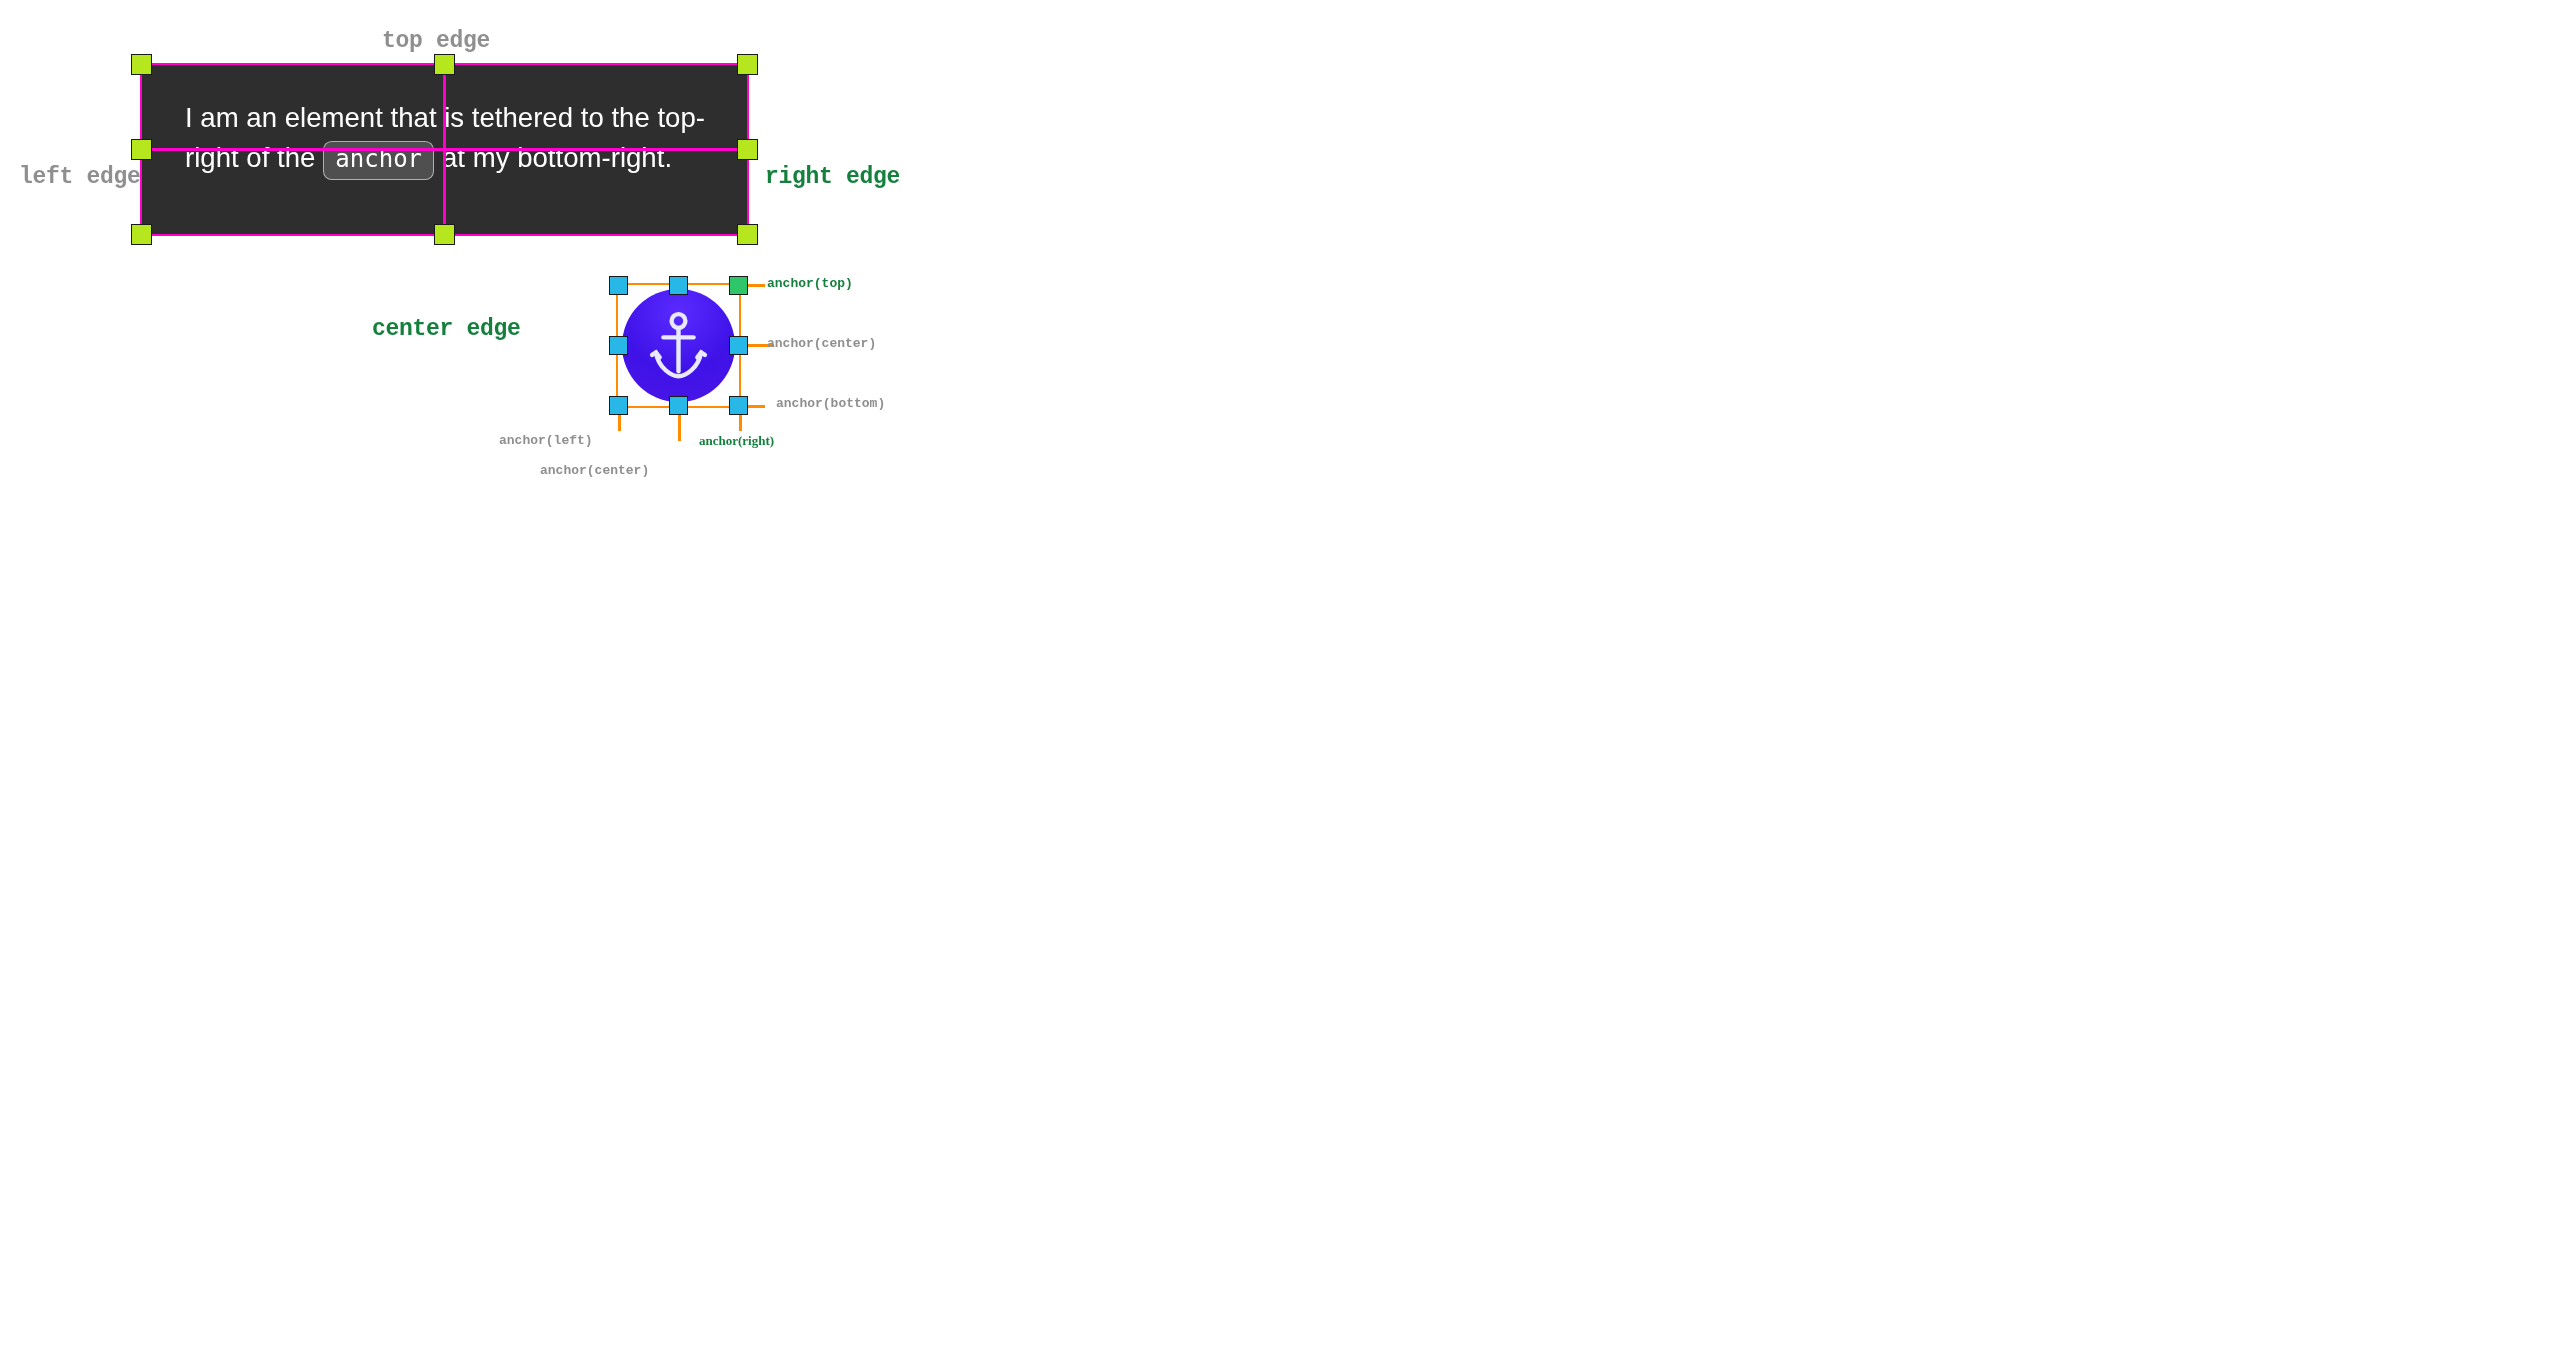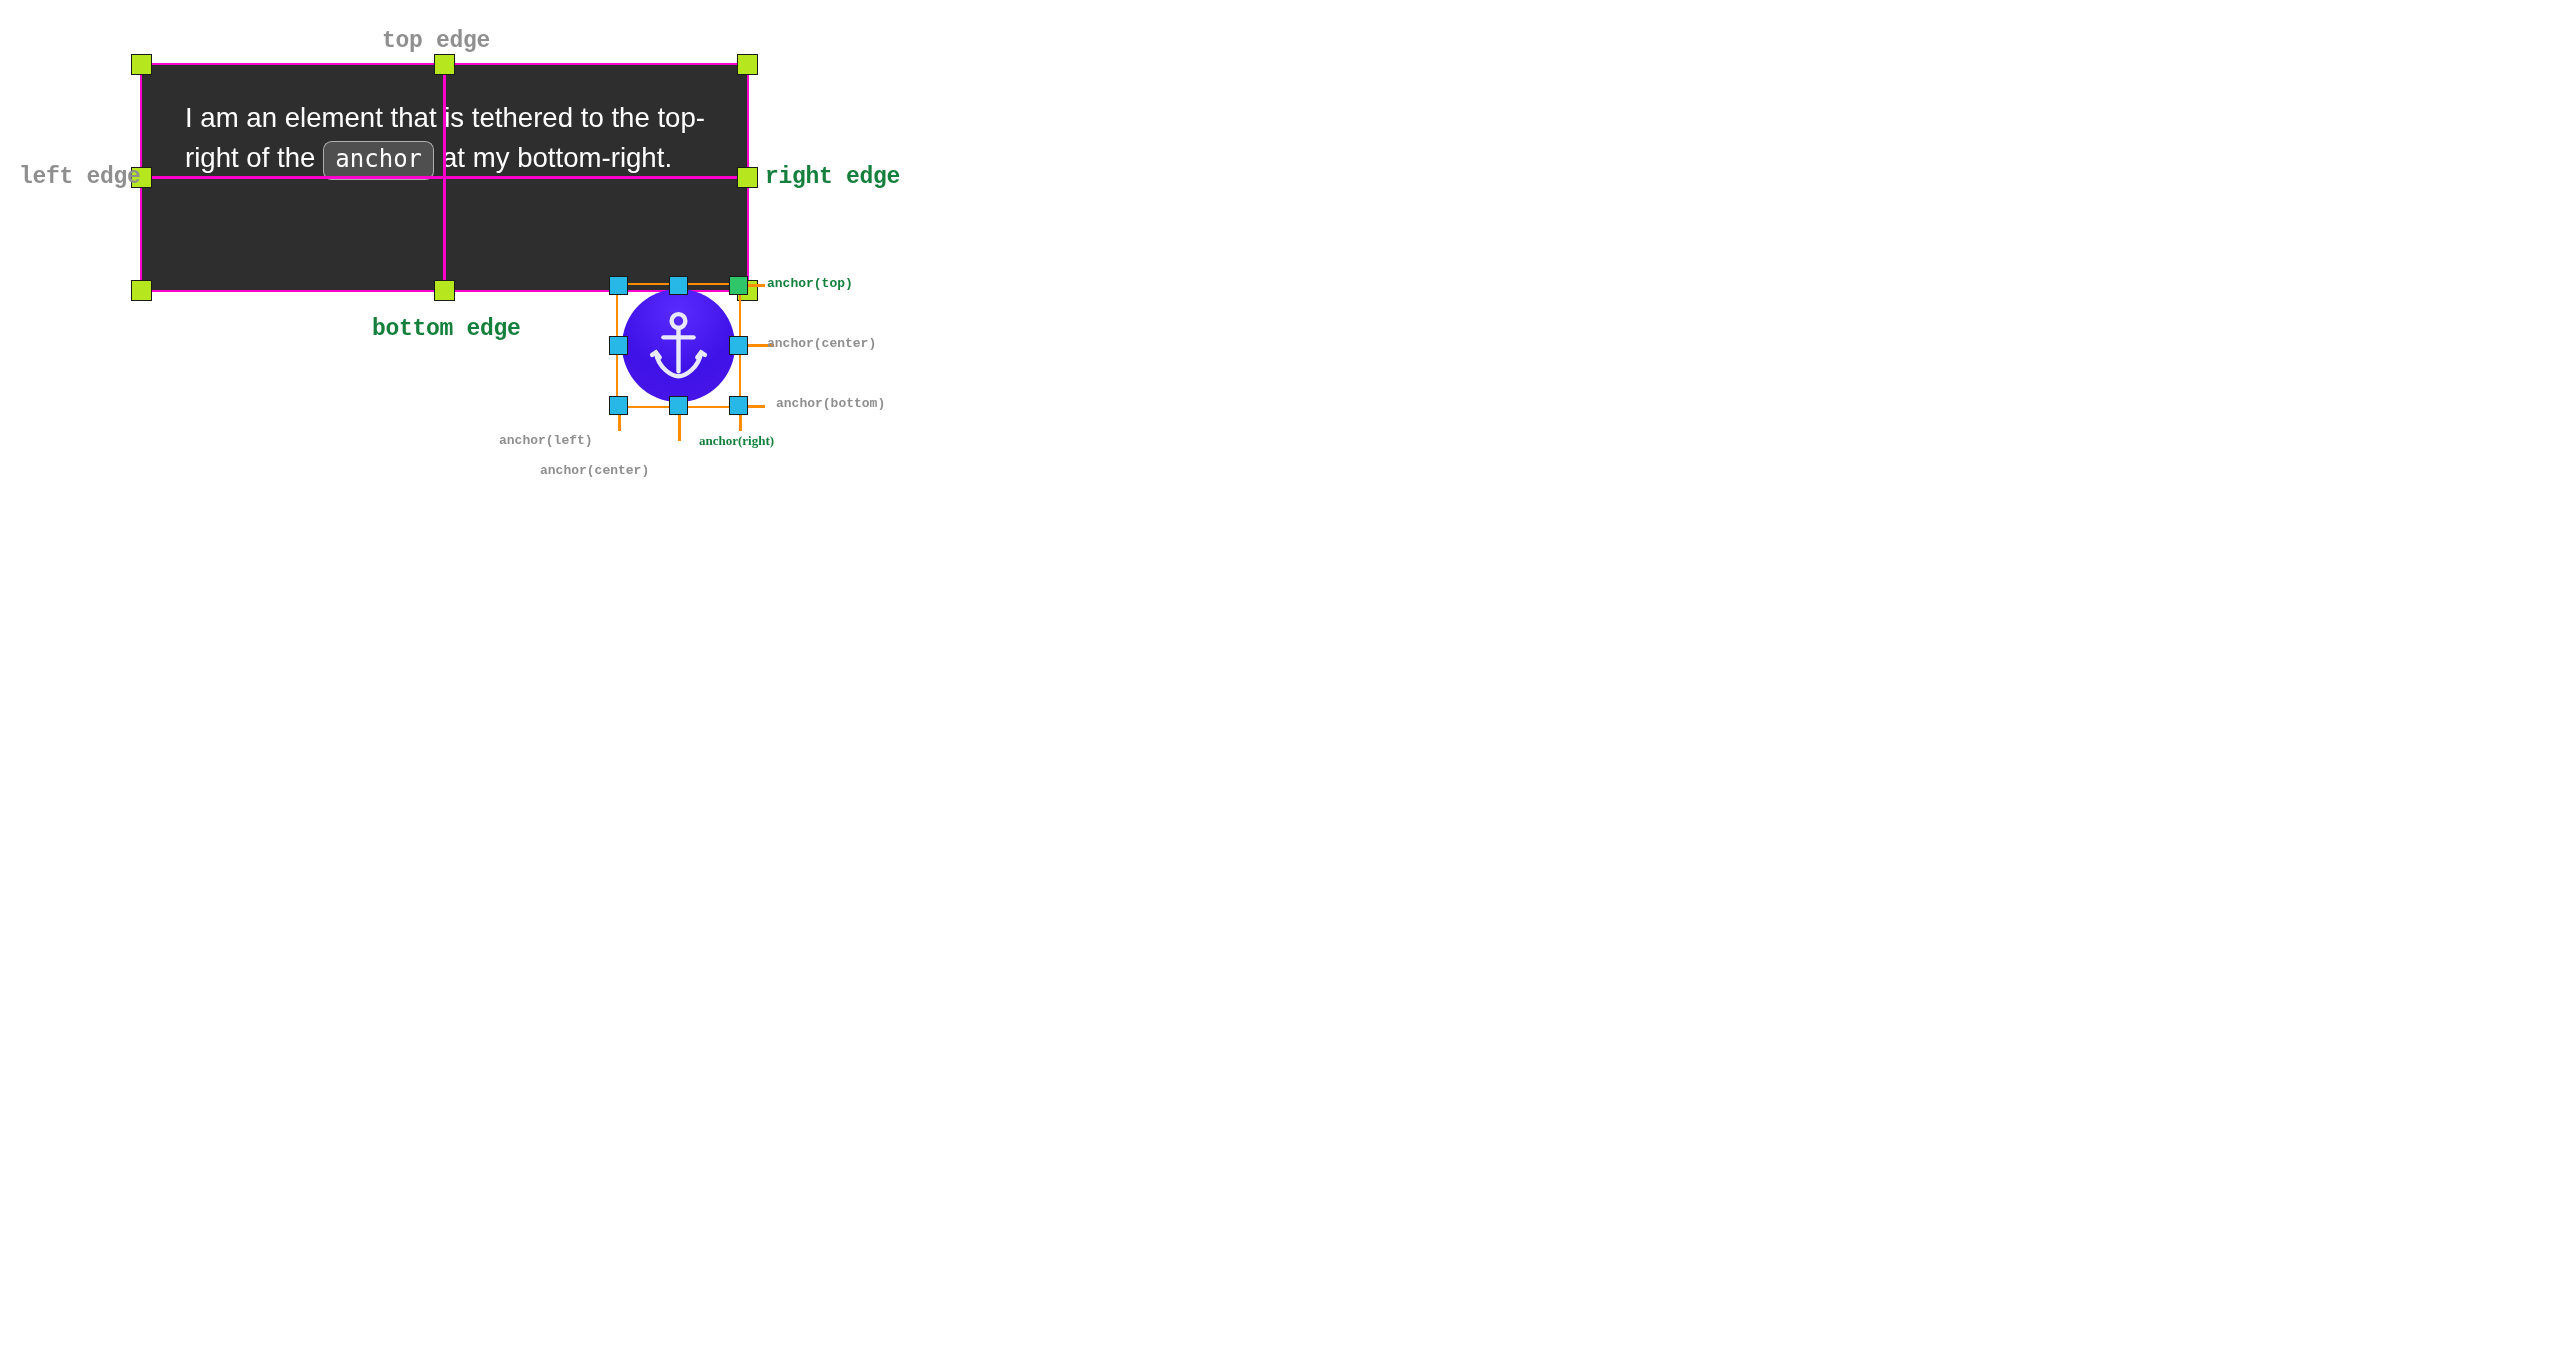--- a/index.html
+++ b/index.html
@@ -3,21 +3,21 @@
 <meta charset="utf-8">
 <style>
   html,body{margin:0;padding:0;background:#fff;font-family:-apple-system,BlinkMacSystemFont,'Segoe UI',Helvetica,Arial,sans-serif;}
   .canvas{position:relative;width:939px;height:501px;}
   .mono{font-family:ui-monospace,SFMono-Regular,Menlo,Consolas,'Liberation Mono',monospace;font-weight:600;font-size:23px;letter-spacing:-0.3px;}
   .grey{color:#8f8f8f;}
   .black{color:#15803d;}
 
   
   .teth{
-    position:absolute;left:140px;top:63px;width:609px;height:229px;
+    position:absolute;left:140px;top:63px;width:609px;height:173px;
     background:#2e2e2e;border:2.5px solid #ff00cc;box-sizing:border-box;
     color:#fff;font-size:27.6px;line-height:1.45;padding:33px 35px 33px 43px;
   }
   .teth .keyword{
     display:inline-block;background:rgba(255,255,255,0.16);
     border:1.3px solid rgba(255,255,255,0.55);border-radius:8.8px;
     padding:0 11.3px 2.5px 11.3px;font-family:ui-monospace,SFMono-Regular,Menlo,Consolas,monospace;
     font-size:24px;vertical-align:baseline;
   }
   
@@ -67,21 +67,21 @@
     <div class="handle" style="left:-10.6px;top:50%;margin-top:-10.6px;"></div>
     <div class="handle" style="right:-10.6px;top:50%;margin-top:-10.6px;"></div>
     <div class="handle" style="left:-10.6px;bottom:-10.6px;"></div>
     <div class="handle" style="left:50%;margin-left:-10.6px;bottom:-10.6px;"></div>
     <div class="handle" style="right:-10.6px;bottom:-10.6px;"></div>
   </div>
 
   <div class="lbl mono grey" style="left:382px;top:27.6px;">top edge</div>
   <div class="lbl mono grey" style="left:19px;top:164px;">left edge</div>
   <div class="lbl mono black" style="left:765px;top:164px;">right edge</div>
-  <div class="lbl mono black" style="left:372px;top:316px;">bottom edge</div>
+  <div class="lbl mono black" style="left:372px;top:316px;">center edge</div>
 
   <div class="oline-v" style="left:678px;top:278px;height:163px;"></div>
   <div class="oline-h" style="left:611px;top:344px;width:163px;"></div>
 
   <div class="oline-h" style="left:742px;top:284px;width:22.5px;"></div>
   <div class="oline-h" style="left:742px;top:344px;width:22.5px;"></div>
   <div class="oline-h" style="left:742px;top:405px;width:22.5px;"></div>
   <div class="oline-v" style="left:618px;top:408px;height:22.5px;"></div>
   <div class="oline-v" style="left:678px;top:408px;height:22.5px;"></div>
   <div class="oline-v" style="left:739px;top:408px;height:22.5px;"></div>

